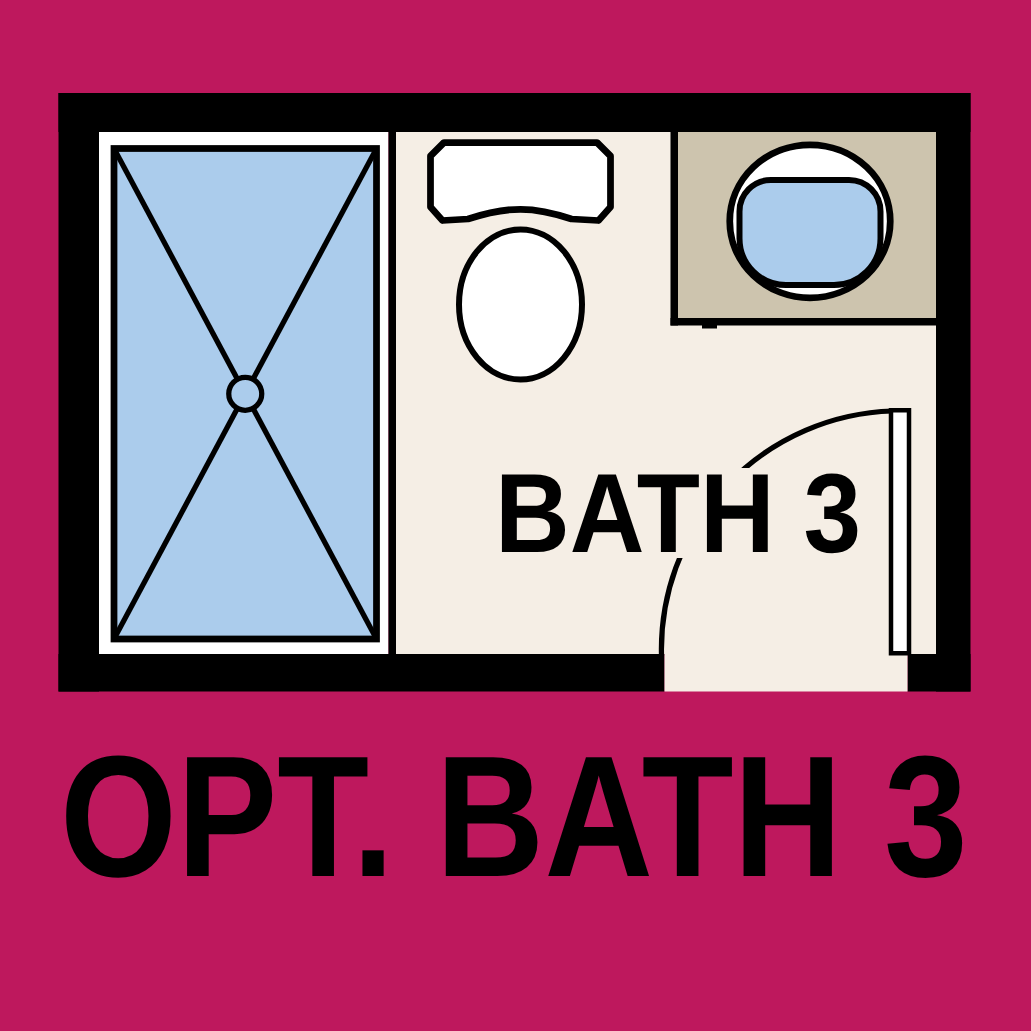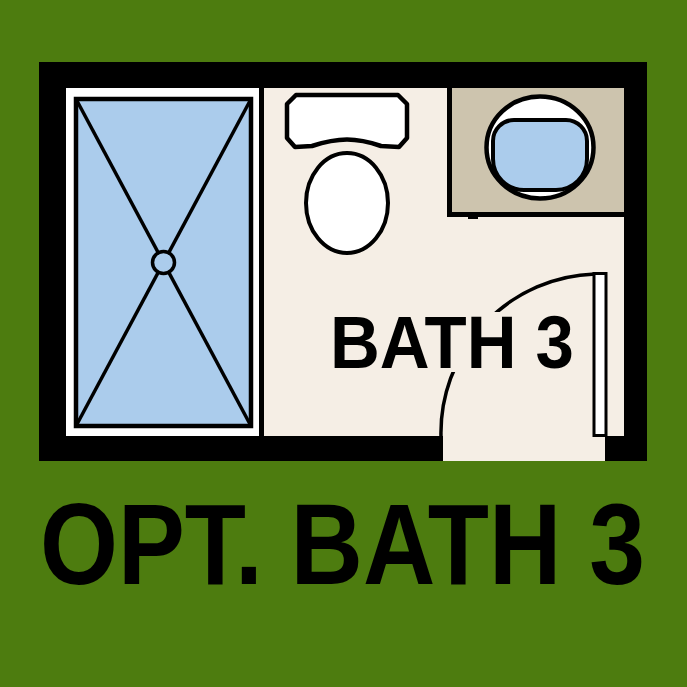--- a/index.html
+++ b/index.html
@@ -1,16 +1,16 @@
 <!DOCTYPE html>
 <html><head>
 <meta charset="utf-8">
 <style>
   html,body{margin:0;padding:0;background:#ffffff;}
-  .page{position:relative;width:687px;height:687px;background:#4d7c0f;overflow:hidden;}
+  .page{position:relative;width:687px;height:687px;background:#be185d;overflow:hidden;}
   svg{position:absolute;left:0;top:0;}
   text{font-family:"Liberation Sans", sans-serif;font-weight:bold;fill:#000000;}
 </style>
 </head>
 <body>
 <div class="page">
 <svg width="687" height="687" viewBox="0 0 687 687">
 
   <g>
     <rect x="39" y="62" width="608" height="26" fill="#000000"></rect>

